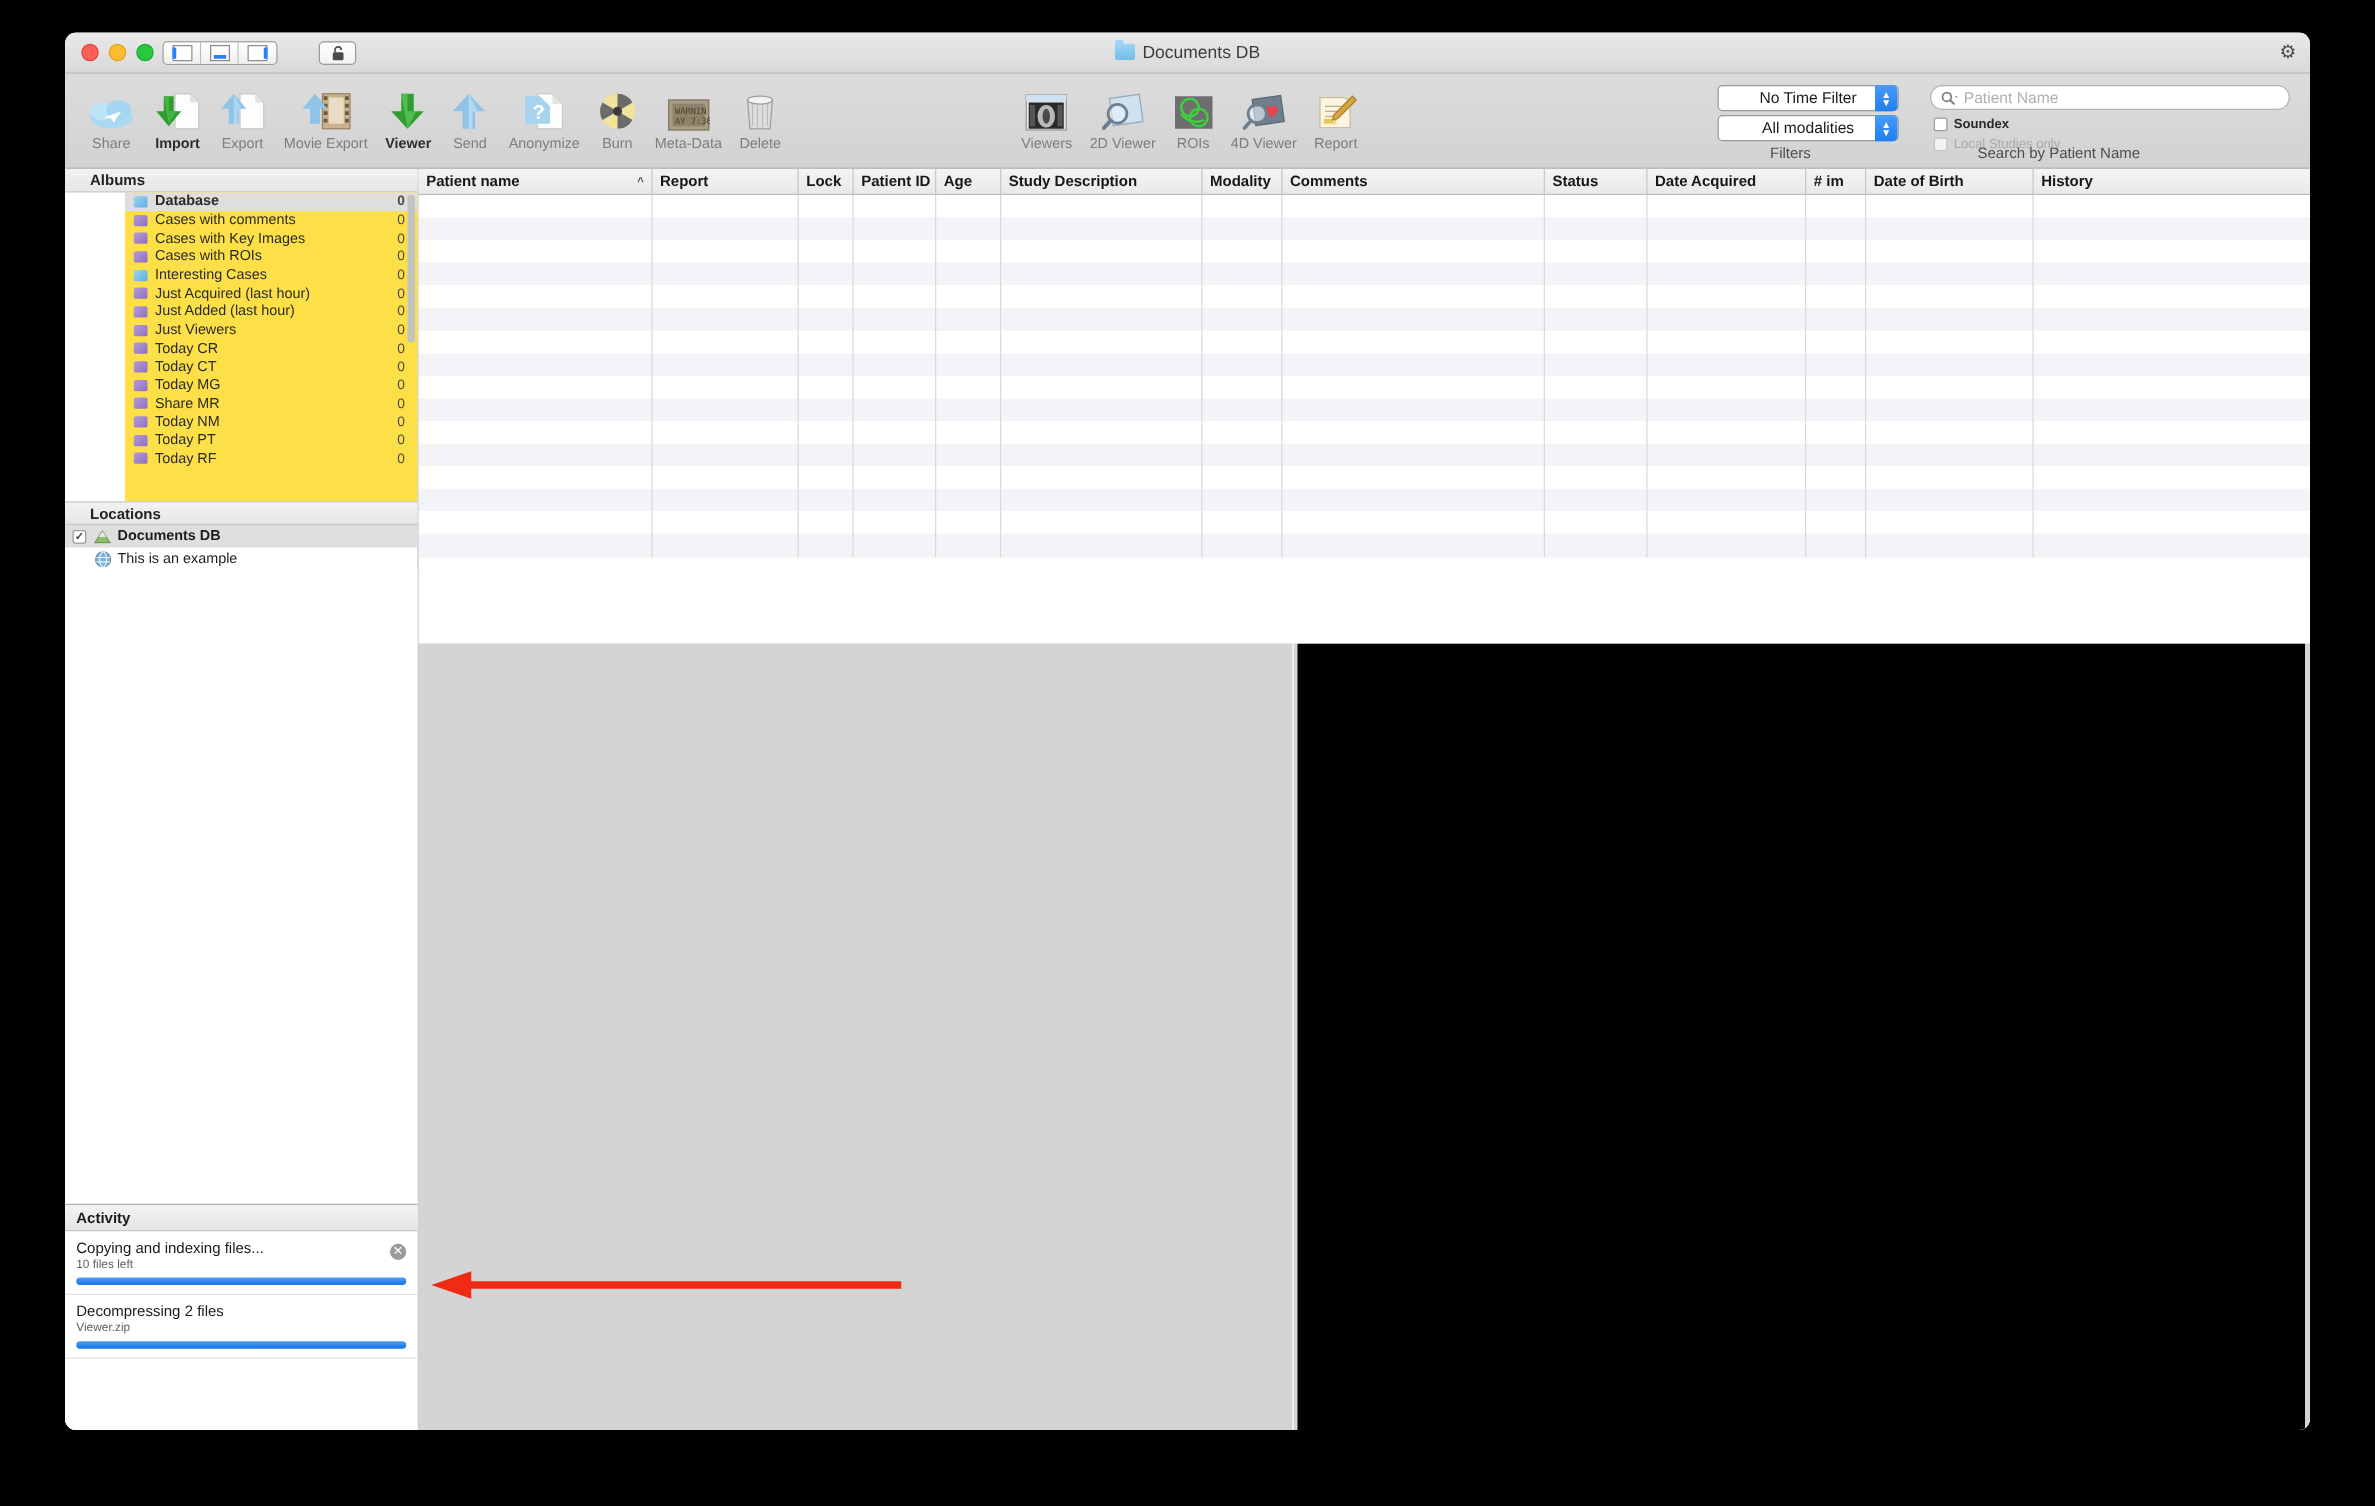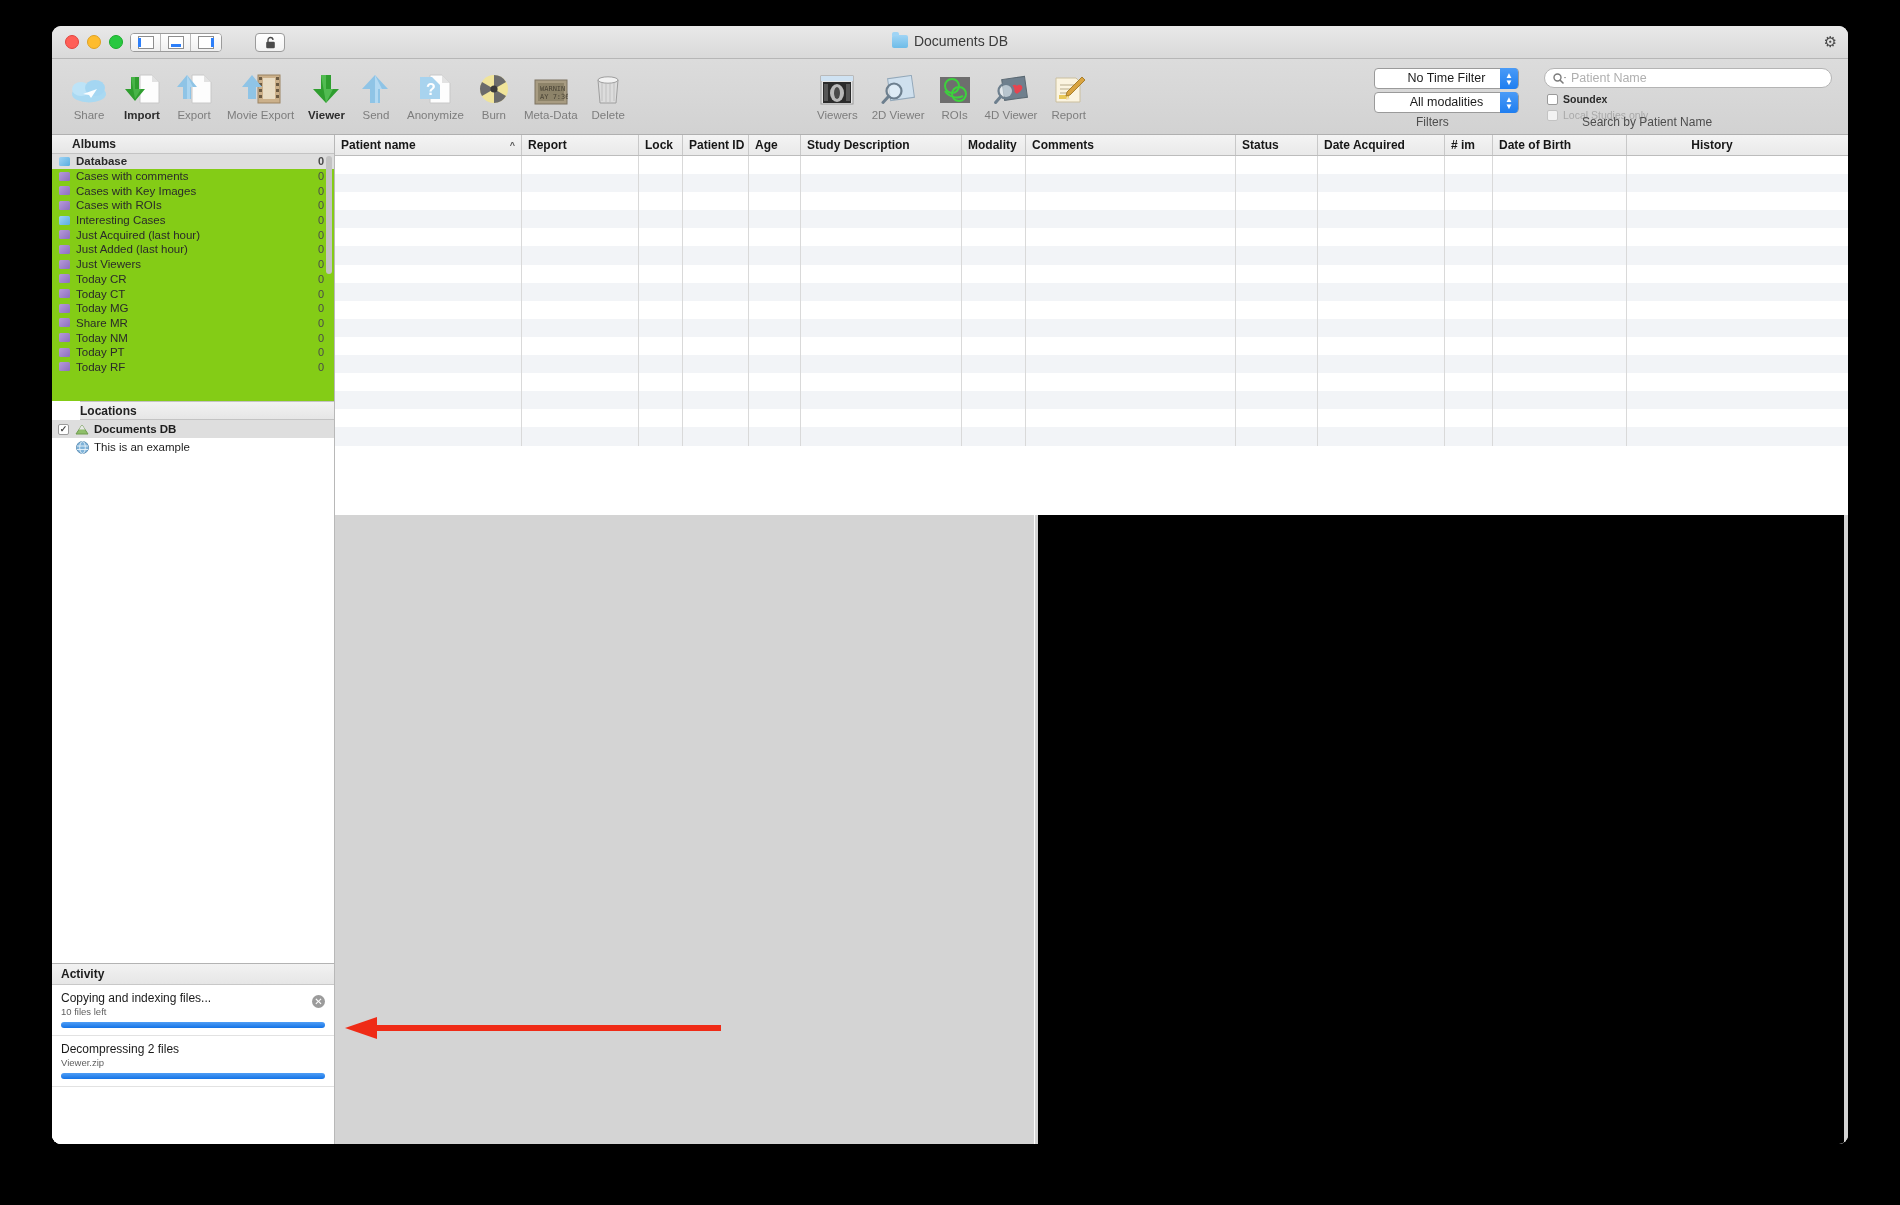--- a/index.html
+++ b/index.html
@@ -124,40 +124,40 @@
   
   .sidebar {
     width:283px; flex:0 0 283px; background:#fff;
     border-right:1px solid #b8b8b8; display:flex; flex-direction:column;
   }
   .sb-head {
     height:19px; background:linear-gradient(to bottom,#f2f2f2,#e6e6e6);
     border-bottom:1px solid #c3c3c3; display:flex; align-items:center;
     padding-left:20px; font-size:12px; font-weight:bold; color:#222;
   }
-  .sb-scroll { position:relative; height:247px; overflow:hidden; background:#84cc16; }
+  .sb-scroll { position:relative; height:247px; overflow:hidden; background:#fde047;margin-left:48px; }
   .alb-row {
     height:14.7px; display:flex; align-items:center;
     padding-left:7px; font-size:11.5px; color:#2a2a2a;
   }
   .alb-row.sel { background:#dedede; font-weight:bold; }
   .alb-ico { width:11px; height:9px; border-radius:1.5px; margin-right:6px; flex:0 0 11px;
     background:linear-gradient(135deg,#b79ada,#8d6fc0); }
   .alb-ico.blue { background:linear-gradient(135deg,#9fd4f5,#5aaee0); }
   .alb-name { flex:1 1 auto; }
   .alb-count { width:22px; text-align:right; padding-right:10px; color:#4a4a4a; font-size:11px; }
   .sb-vscroll {
     position:absolute; right:2px; top:2px; width:6px; height:118px;
     background:#c3c3c3; border-radius:3px;
   }
   .loc-head {
     height:19px; background:linear-gradient(to bottom,#f2f2f2,#e6e6e6);
     border-top:1px solid #c3c3c3; border-bottom:1px solid #c3c3c3;
-    display:flex; align-items:center; 
-    font-size:12px; font-weight:bold; color:#222;margin-left:28px;
+    display:flex; align-items:center; padding-left:20px;
+    font-size:12px; font-weight:bold; color:#222;
   }
   .loc-row { height:18px; display:flex; align-items:center; padding-left:6px;
              font-size:11.5px; color:#1d1d1d; }
   .loc-row.sel { background:#dedede; font-weight:bold; }
   .loc-chk { width:11px; height:11px; border:1px solid #9a9a9a; background:#fff;
     border-radius:2px; margin-right:6px; font-size:9px; line-height:9px;
     text-align:center; color:#444; flex:0 0 11px; }
   .loc-chk.blank { border:none; background:transparent; }
   .loc-ico { width:14px; margin-right:5px; flex:0 0 14px; display:flex; justify-content:center; }
   .sb-filler { flex:1 1 auto; background:#fff; }
@@ -177,21 +177,21 @@
   .act-pad { height:57px; background:#fff; }
 
   
   .main { flex:1 1 auto; display:flex; flex-direction:column; min-width:0; background:#d4d4d4; }
 
   .table-wrap { flex:0 0 380px; background:#fff; display:flex; flex-direction:column; }
   .thead { display:flex; height:21px; background:linear-gradient(to bottom,#f4f4f4,#e9e9e9);
     border-bottom:1px solid #bcbcbc; }
   .th { border-right:1px solid #c8c8c8; font-size:12px; font-weight:bold; color:#171717;
     display:flex; align-items:center; padding:0 6px; position:relative; white-space:nowrap; overflow:hidden; }
-  .th.c { justify-content:center; }
+  .th.c { justify-content:flex-start; }
   .sortcaret { position:absolute; right:6px; font-size:9px; color:#555; }
   .tbody { flex:1 1 auto; }
   .trow { display:flex; height:18.1px; }
   .trow:nth-child(odd) { background:#fff; }
   .trow:nth-child(even) { background:#f2f4f7; }
   .td { border-right:1px solid #d9d9d9; }
 
   .viewers { flex:1 1 auto; display:flex; min-height:0; background:#d4d4d4; }
   .leftpane { flex:0 0 700px; background:#d4d4d4; border-right:1px solid #fff; }
   .blackpane { flex:1 1 auto; margin:0 4px 0 3px; background:#000; }

